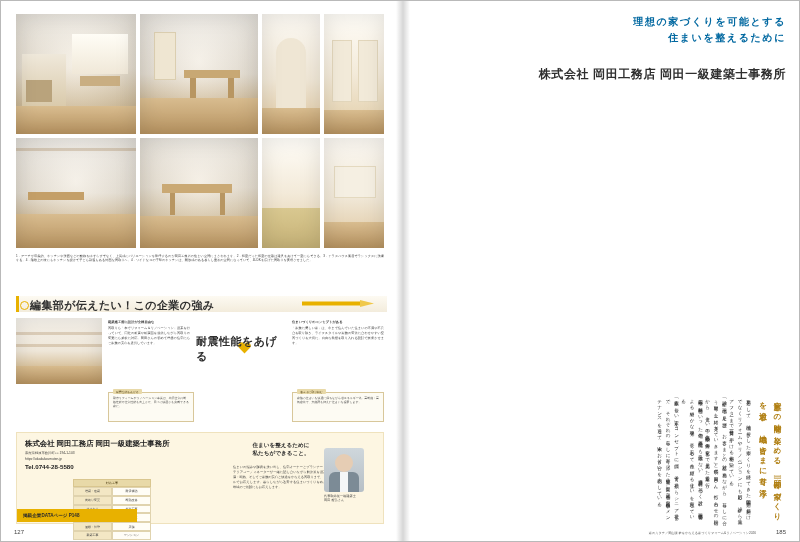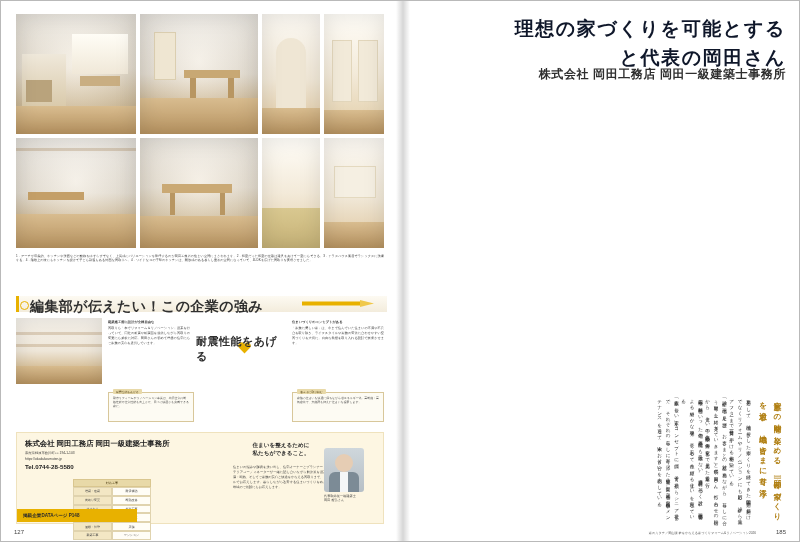--- a/index.html
+++ b/index.html
@@ -59,21 +59,21 @@
   
   .sec-head{
     position:absolute;left:16px;top:296px;width:368px;height:16px;
   }
   .sec-head .bar{
     position:absolute;left:0;top:0;width:368px;height:16px;
     background:linear-gradient(180deg,#fdfaf2,#f3ecdc);
     border-left:3px solid #e8b100;
   }
   .sec-head .ttl{
-    position:absolute;left:14px;top:2px;font-size:14px;font-weight:bold;color:#2f2f2f;
+    position:absolute;left:14px;top:2px;font-size:11px;font-weight:bold;color:#2f2f2f;
     letter-spacing:.4px;
   }
   .sec-head .circ{
     position:absolute;left:4px;top:4.5px;width:7px;height:7px;border:1.4px solid #e8b100;border-radius:50%;
   }
   .sec-head .pencil{
     position:absolute;right:4px;top:1px;width:78px;height:13px;
   }
 
   
@@ -134,21 +134,21 @@
 
   .portrait{
     position:absolute;left:324px;top:448px;width:40px;height:44px;border-radius:3px;overflow:hidden;
     background:linear-gradient(180deg,#cfd7dc,#b6bfc6);
   }
 
   .head-lines{
     position:absolute;right:14px;top:14px;width:330px;text-align:right;
   }
   .head-lines .l1,.head-lines .l2{
-    font-size:19px;font-weight:bold;color:#0f172a;letter-spacing:1.6px;line-height:1.55;
+    font-size:10px;font-weight:bold;color:#0369a1;letter-spacing:1.6px;line-height:1.55;
     white-space:nowrap;
   }
   .head-co{
     position:absolute;right:14px;top:66px;font-size:12px;font-weight:bold;color:#2f2f2f;letter-spacing:.6px;
     white-space:nowrap;
   }
 
   
   .vtext{
     position:absolute;top:396px;height:122px;
@@ -325,21 +325,21 @@
     <div class="cap-small" style="left:324px;top:494px;width:60px;white-space:pre-line;">代表取締役一級建築士
 岡田 雅弘さん</div>
 
     <div class="folio" style="left:14px;">127</div>
   </div>
 
   <div class="rp">
 
     <div class="head-lines">
       <div class="l1">理想の家づくりを可能とする</div>
-      <div class="l2">と代表の岡田さん</div>
+      <div class="l2">住まいを整えるために</div>
     </div>
     <div class="head-co">株式会社 岡田工務店 岡田一級建築士事務所</div>
 
     <div class="vhead" style="right:16px;width:24px;">家族との時間を楽しめる 一邸一邸の家づくりを追求し 地域の皆さまに寄り添う</div>
     <div class="vtext" style="right:48px;width:16px;">工務店として、地域に根ざした家づくりを続けてきた岡田工務店。新築だけでなくリフォームやリノベーションにも対応し、設計から施工・アフターまで自社一貫で手がける体制を築いている。</div>
     <div class="vtext" style="right:72px;width:16px;">「設計士が現場に足を運び、お客さまとの対話を重ねながら、暮らしに合う間取りを一緒に考えていきます」と代表の岡田さん。打ち合わせの段階から、住まい手の生活動線や将来の変化まで見据えた提案を行う。</div>
     <div class="vtext" style="right:96px;width:16px;">耐震性や断熱性といった住宅の基本性能にも妥協はない。構造計算に基づく設計と、現場監督による細やかな管理で、長く安心して住み継げる住まいを実現している。</div>
     <div class="vtext" style="right:120px;width:16px;">「家族に優しい家」をコンセプトに掲げ、子育て世代からシニア世代まで、それぞれの暮らしに寄り添った住空間を提案。完成後も定期点検やメンテナンスを通して、末永いお付き合いを大切にしている。</div>
 
     <div class="folio" style="right:14px;">185</div>

